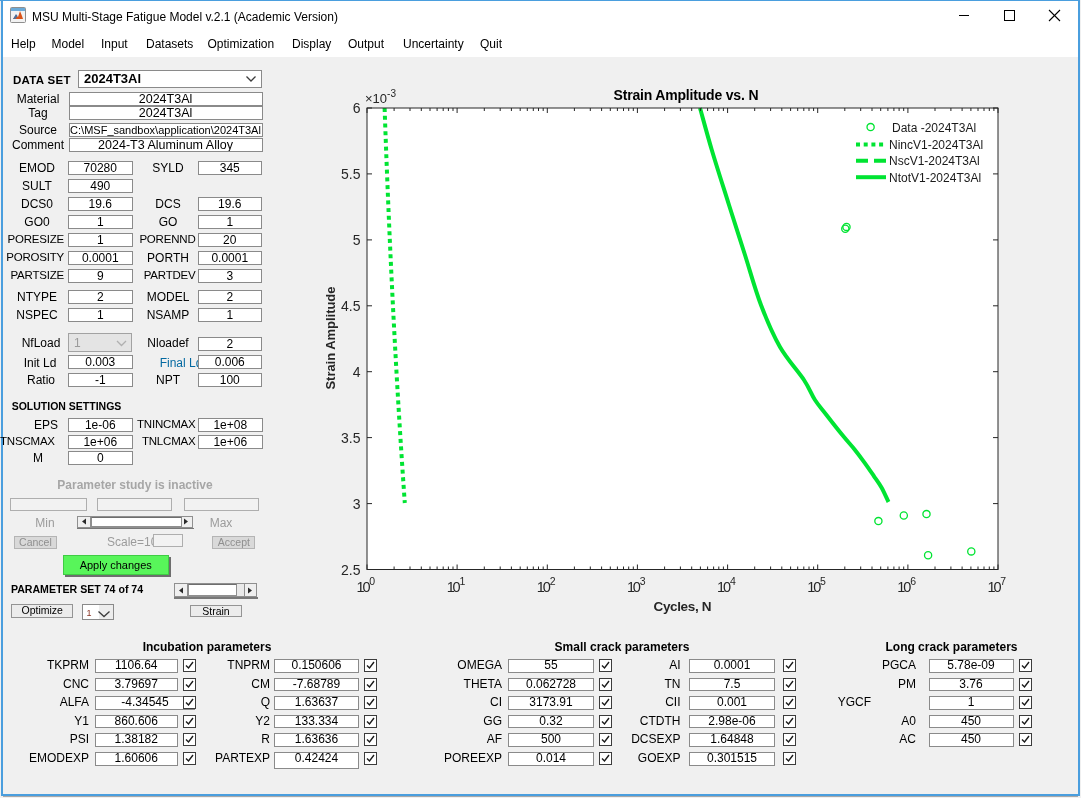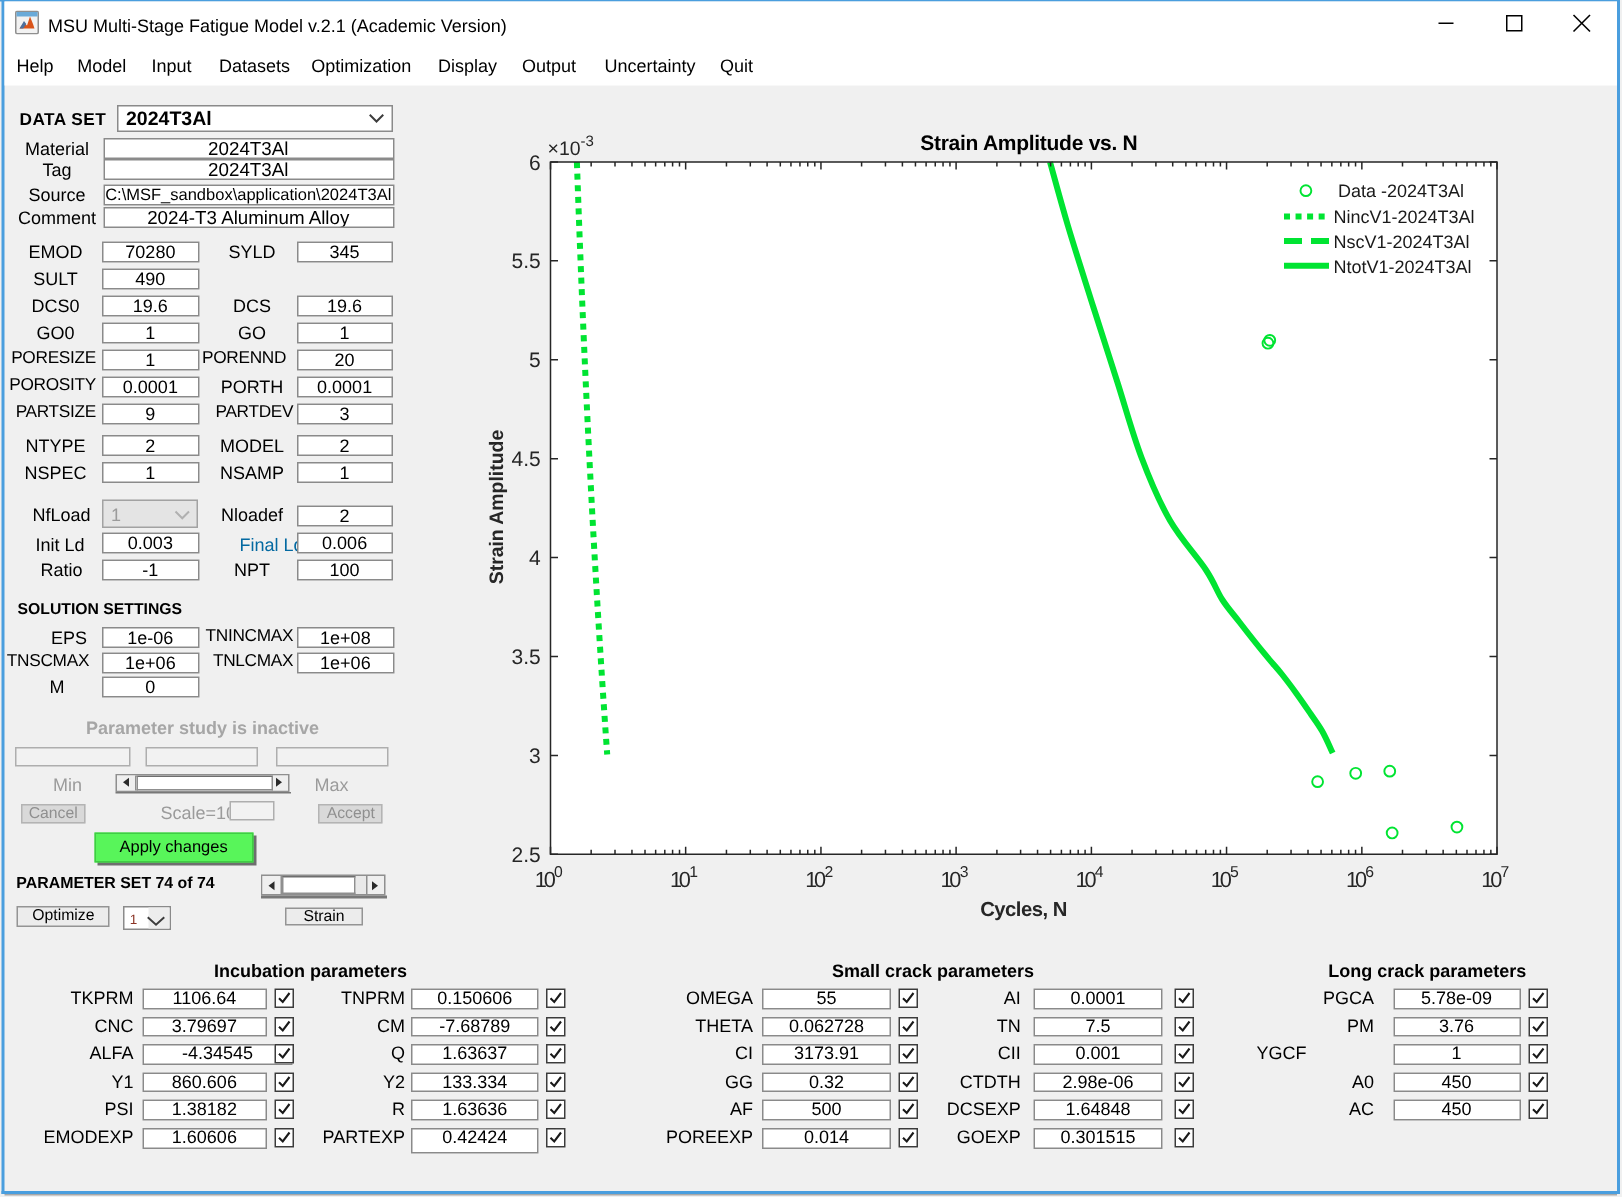--- a/index.html
+++ b/index.html
@@ -63,21 +63,21 @@
 <div class="lbl" style="left:5.0px;top:197px;width:64px;font-size:12px;color:#000">DCS0</div>
 <div class="fld" style="left:68px;top:197px;width:64.5px;height:14px;line-height:12px;font-size:12px">19.6</div>
 <div class="lbl" style="left:140.0px;top:197px;width:56px;font-size:12px;color:#000">DCS</div>
 <div class="fld" style="left:197.5px;top:197px;width:64.5px;height:14px;line-height:12px;font-size:12px">19.6</div>
 <div class="lbl" style="left:5.0px;top:215.3px;width:64px;font-size:12px;color:#000">GO0</div>
 <div class="fld" style="left:68px;top:215.3px;width:64.5px;height:14px;line-height:12px;font-size:12px">1</div>
 <div class="lbl" style="left:140.0px;top:215.3px;width:56px;font-size:12px;color:#000">GO</div>
 <div class="fld" style="left:197.5px;top:215.3px;width:64.5px;height:14px;line-height:12px;font-size:12px">1</div>
 <div class="lbl" style="left:0px;top:233.3px;width:64px;text-align:right;font-size:11.5px;letter-spacing:-0.2px;color:#000">PORESIZE</div>
 <div class="fld" style="left:68px;top:233.3px;width:64.5px;height:14px;line-height:12px;font-size:12px">1</div>
-<div class="lbl" style="left:130px;top:233.3px;width:65.5px;text-align:center;font-size:11.5px;letter-spacing:-0.2px;color:#000">PORENND</div>
+<div class="lbl" style="left:130px;top:233.3px;width:65.5px;text-align:right;font-size:11.5px;letter-spacing:-0.2px;color:#000">PORENND</div>
 <div class="fld" style="left:197.5px;top:233.3px;width:64.5px;height:14px;line-height:12px;font-size:12px">20</div>
 <div class="lbl" style="left:0px;top:251.3px;width:64px;text-align:right;font-size:11.5px;letter-spacing:-0.2px;color:#000">POROSITY</div>
 <div class="fld" style="left:68px;top:251.3px;width:64.5px;height:14px;line-height:12px;font-size:12px">0.0001</div>
 <div class="lbl" style="left:140.0px;top:251.3px;width:56px;font-size:12px;color:#000">PORTH</div>
 <div class="fld" style="left:197.5px;top:251.3px;width:64.5px;height:14px;line-height:12px;font-size:12px">0.0001</div>
 <div class="lbl" style="left:0px;top:269.4px;width:64px;text-align:right;font-size:11.5px;letter-spacing:-0.2px;color:#000">PARTSIZE</div>
 <div class="fld" style="left:68px;top:269.4px;width:64.5px;height:14px;line-height:12px;font-size:12px">9</div>
 <div class="lbl" style="left:130px;top:269.4px;width:65.5px;text-align:right;font-size:11.5px;letter-spacing:-0.2px;color:#000">PARTDEV</div>
 <div class="fld" style="left:197.5px;top:269.4px;width:64.5px;height:14px;line-height:12px;font-size:12px">3</div>
 <div class="lbl" style="left:5.0px;top:290px;width:64px;font-size:12px;color:#000">NTYPE</div>
@@ -103,21 +103,21 @@
 <div class="fld" style="left:197.5px;top:355.4px;width:64.5px;height:14px;line-height:12px;font-size:12px">0.006</div>
 <div class="lbl" style="left:11.0px;top:372.8px;width:60px;font-size:12px;color:#000">Ratio</div>
 <div class="fld" style="left:68px;top:372.7px;width:64.5px;height:14px;line-height:12px;font-size:12px">-1</div>
 <div class="lbl" style="left:140.0px;top:372.8px;width:56px;font-size:12px;color:#000">NPT</div>
 <div class="fld" style="left:197.5px;top:372.7px;width:64.5px;height:14px;line-height:12px;font-size:12px">100</div>
 <div class="a" style="left:11.7px;top:400px;font-size:10.5px;font-weight:bold">SOLUTION SETTINGS</div>
 <div class="lbl" style="left:16.0px;top:417.5px;width:60px;font-size:12px;color:#000">EPS</div>
 <div class="fld" style="left:68px;top:417.5px;width:64.5px;height:14px;line-height:12px;font-size:12px">1e-06</div>
 <div class="lbl" style="left:130px;top:417.5px;width:65.5px;text-align:right;font-size:11.5px;letter-spacing:-0.2px;color:#000">TNINCMAX</div>
 <div class="fld" style="left:198.0px;top:417.5px;width:64.5px;height:14px;line-height:12px;font-size:12px">1e+08</div>
-<div class="lbl" style="left:0px;top:435.3px;width:64px;text-align:center;font-size:11.5px;letter-spacing:-0.2px;color:#000">TNSCMAX</div>
+<div class="lbl" style="left:0px;top:435.3px;width:64px;text-align:left;font-size:11.5px;letter-spacing:-0.2px;color:#000">TNSCMAX</div>
 <div class="fld" style="left:68px;top:435.3px;width:64.5px;height:14px;line-height:12px;font-size:12px">1e+06</div>
 <div class="lbl" style="left:130px;top:435.3px;width:65.5px;text-align:right;font-size:11.5px;letter-spacing:-0.2px;color:#000">TNLCMAX</div>
 <div class="fld" style="left:198.0px;top:435.3px;width:64.5px;height:14px;line-height:12px;font-size:12px">1e+06</div>
 <div class="lbl" style="left:8.0px;top:450.8px;width:60px;font-size:12px;color:#000">M</div>
 <div class="fld" style="left:68px;top:450.8px;width:64.5px;height:14px;line-height:12px;font-size:12px">0</div>
 <div class="a" style="left:40px;top:477.5px;width:190px;text-align:center;font-size:12px;font-weight:bold;color:#a6a6a6;white-space:nowrap">Parameter study is inactive</div>
 <div class="dfld" style="left:10.4px;top:497.8px;width:76.4px;height:13.5px"></div>
 <div class="dfld" style="left:97.2px;top:497.8px;width:75.1px;height:13.5px"></div>
 <div class="dfld" style="left:183.9px;top:497.8px;width:75.2px;height:13.5px"></div>
 <div class="a" style="left:30px;top:515.5px;width:30px;text-align:center;font-size:12px;color:#9b9b9b">Min</div>

